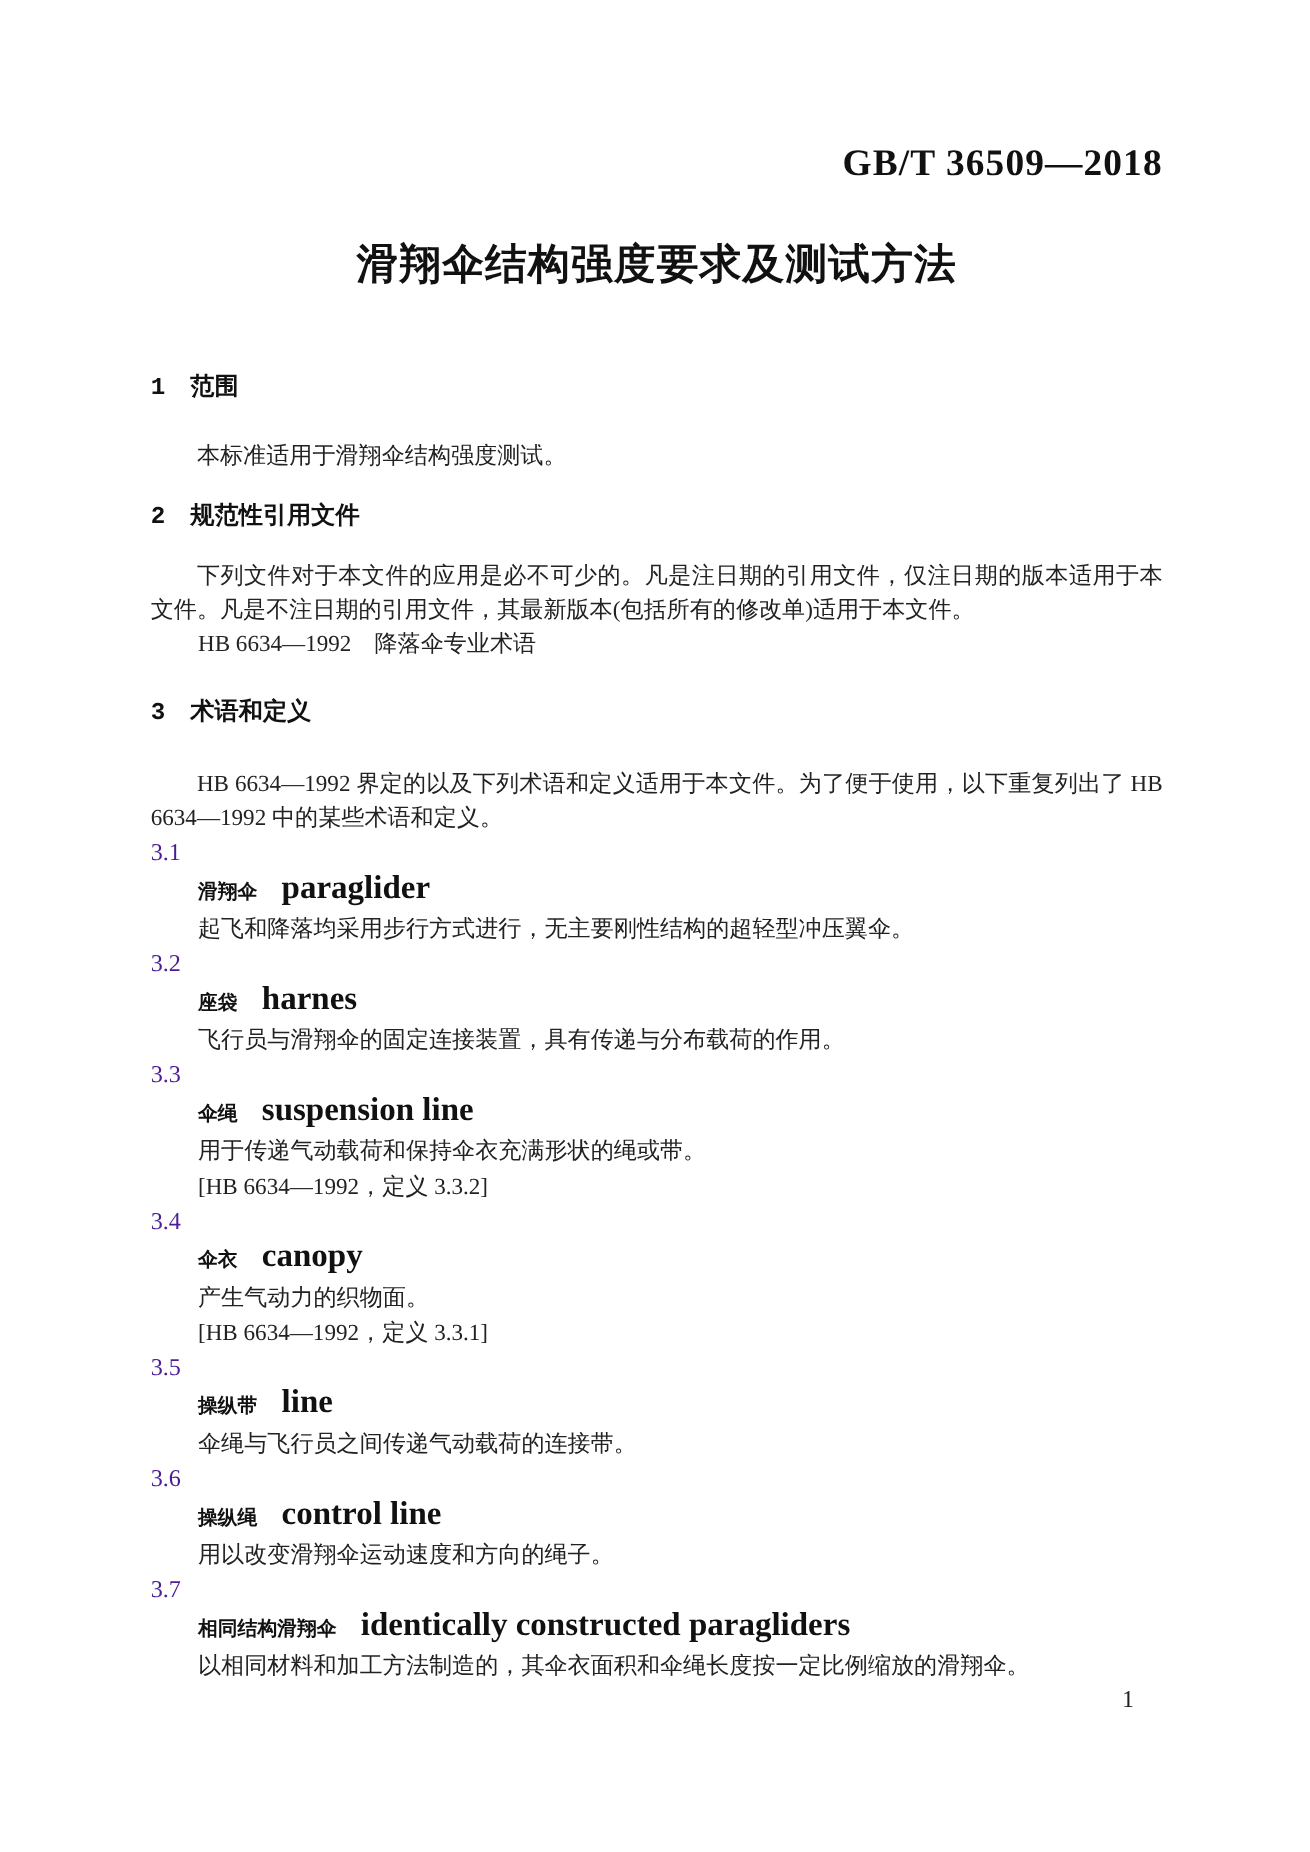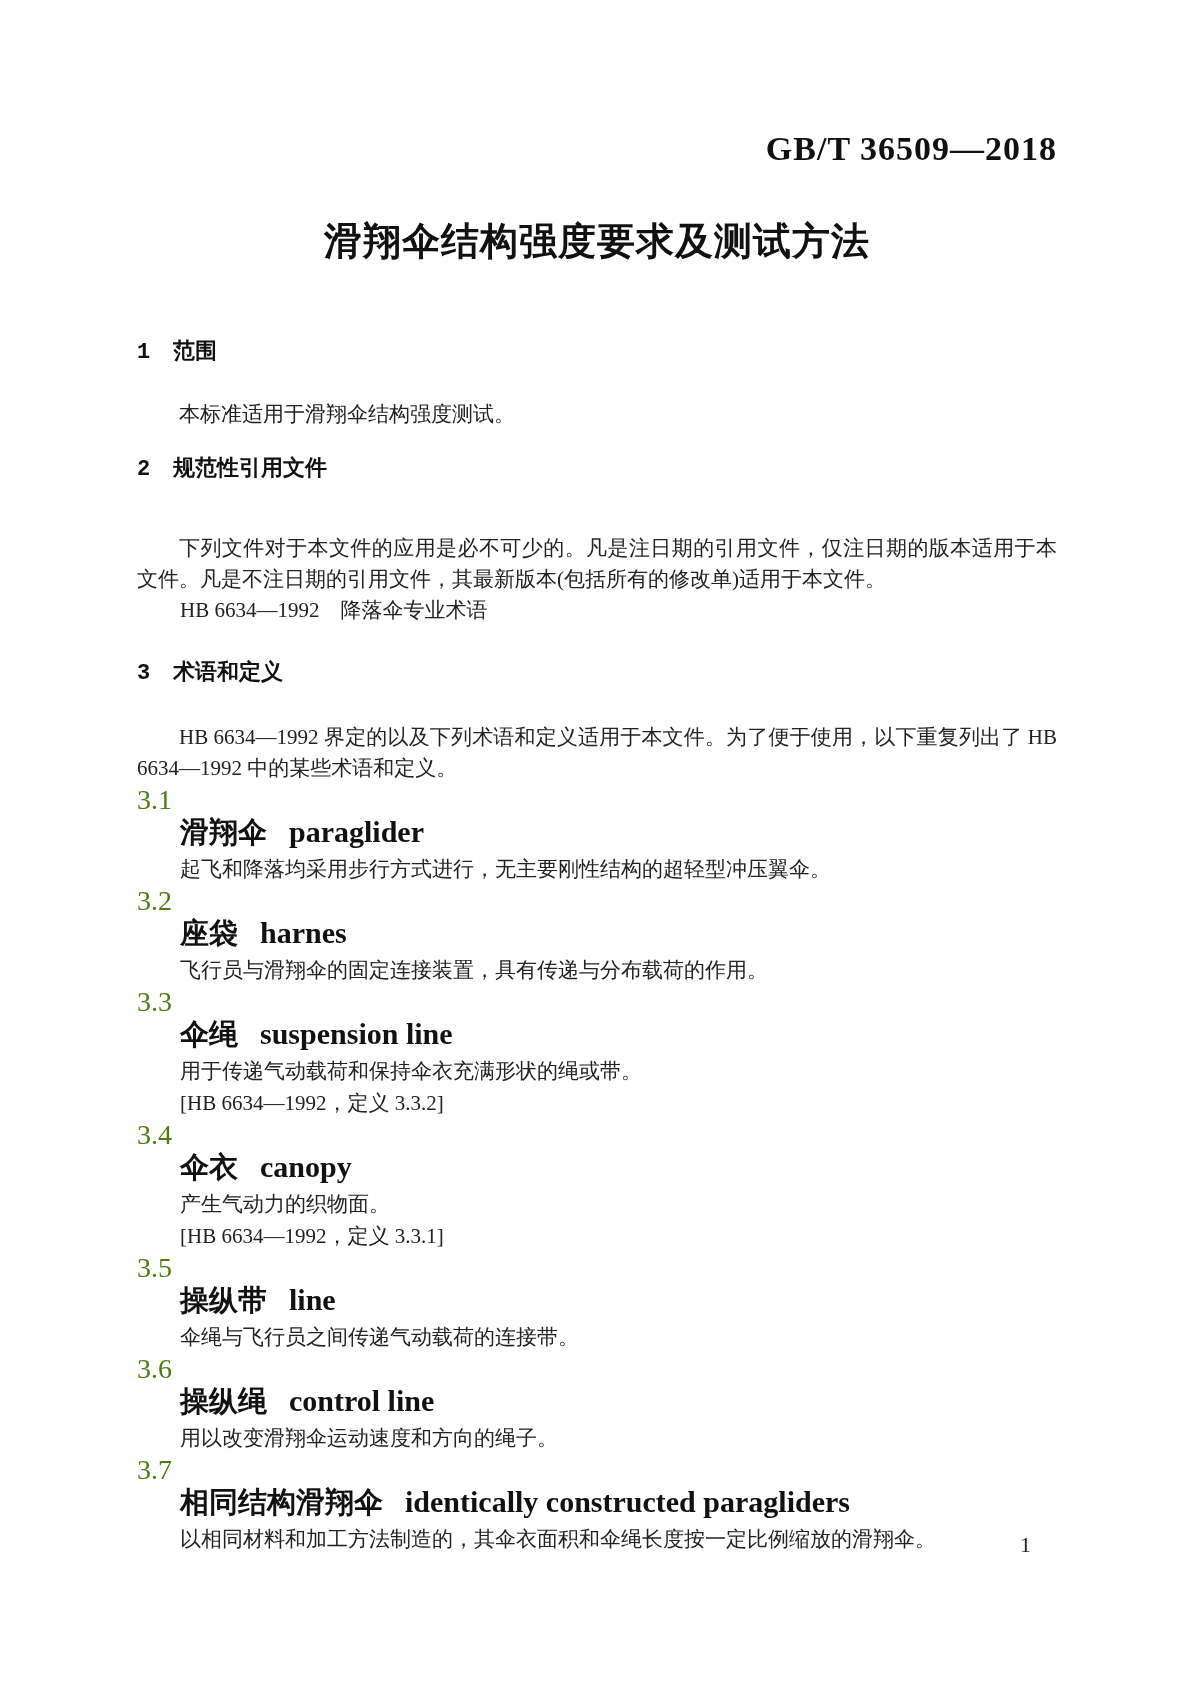--- a/index.html
+++ b/index.html
@@ -55,38 +55,38 @@
     font-size: 21px;
     line-height: 31px;
     color: #222;
   }
   p.para {
     margin: 0;
     text-indent: 42px;
     text-align: justify;
   }
   #sec1-paras { margin-top: 31px; }
-  #sec2-para  { margin-top: 48px; }
+  #sec2-para  { margin-top: 23px; }
   #sec3-para  { margin-top: 33px; }
   .ref-line {
     margin: 0;
     padding-left: 43px;
     line-height: 31px;
   }
   .terms { margin-top: 0; }
   .term > div { line-height: 32px; }
   .term-id {
-    font-size: 28px;
-    color: #4d7c0f;
+    font-size: 22px;
+    color: #4c1d95;
   }
   .term-name { padding-left: 43px; }
   .term-name .zh {
     font-family: "Liberation Sans", sans-serif;
     font-weight: bold;
-    font-size: 29px;
+    font-size: 18px;
     color: #111;
   }
   .term-name .en {
     font-family: "Liberation Serif", serif;
     font-weight: bold;
     font-size: 30px;
     color: #111;
     margin-left: 22px;
   }
   .term-def {

